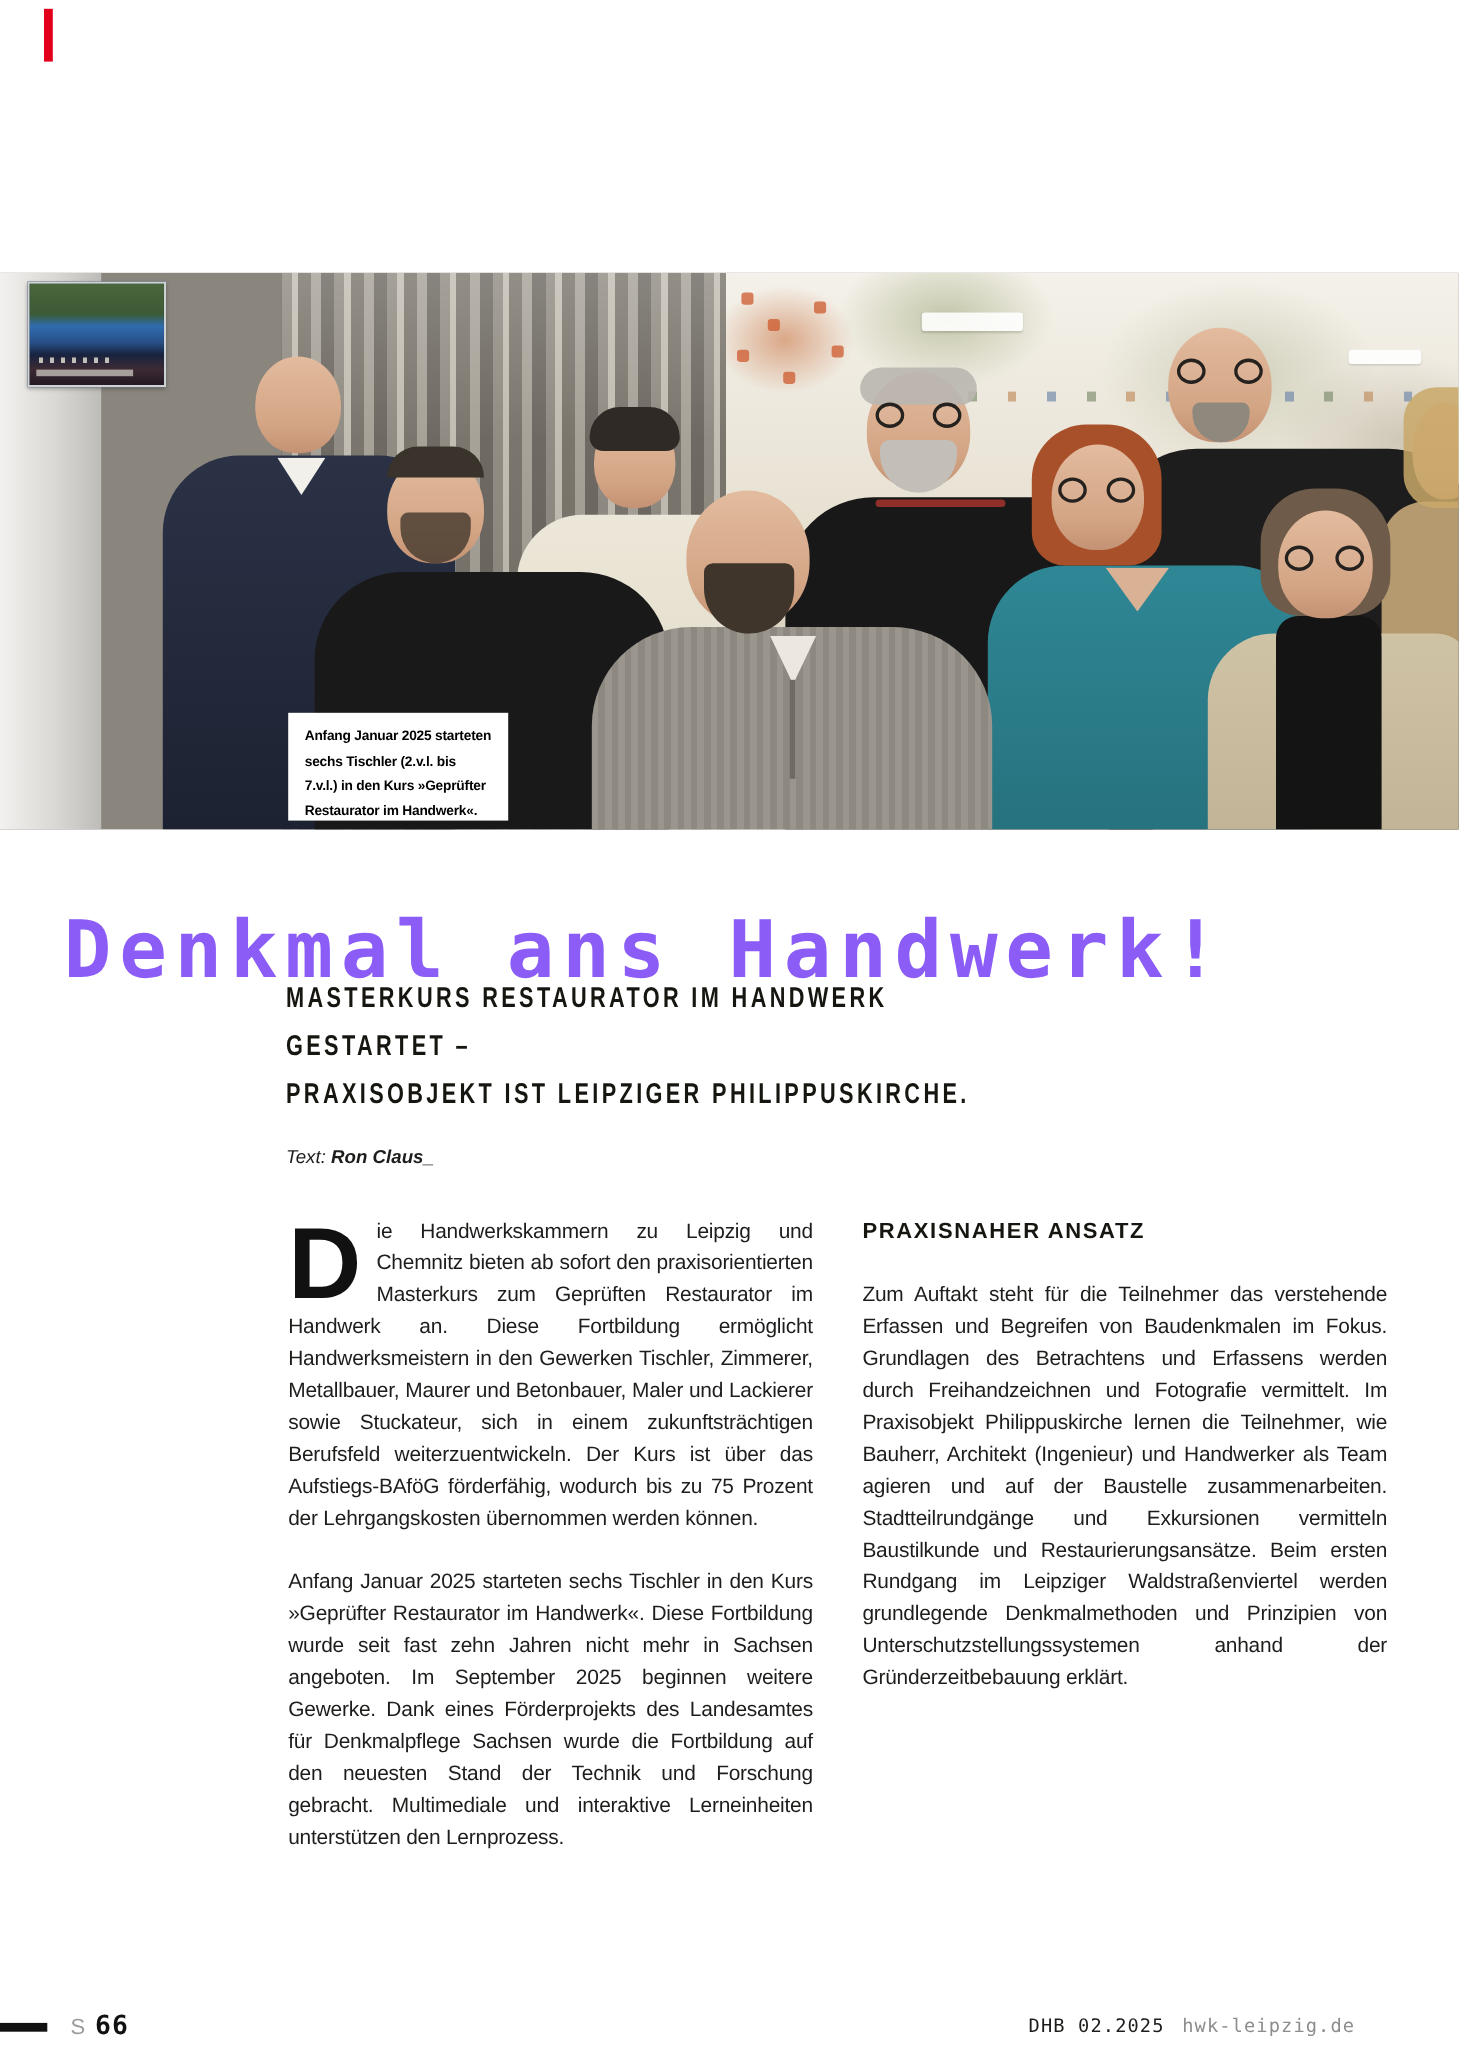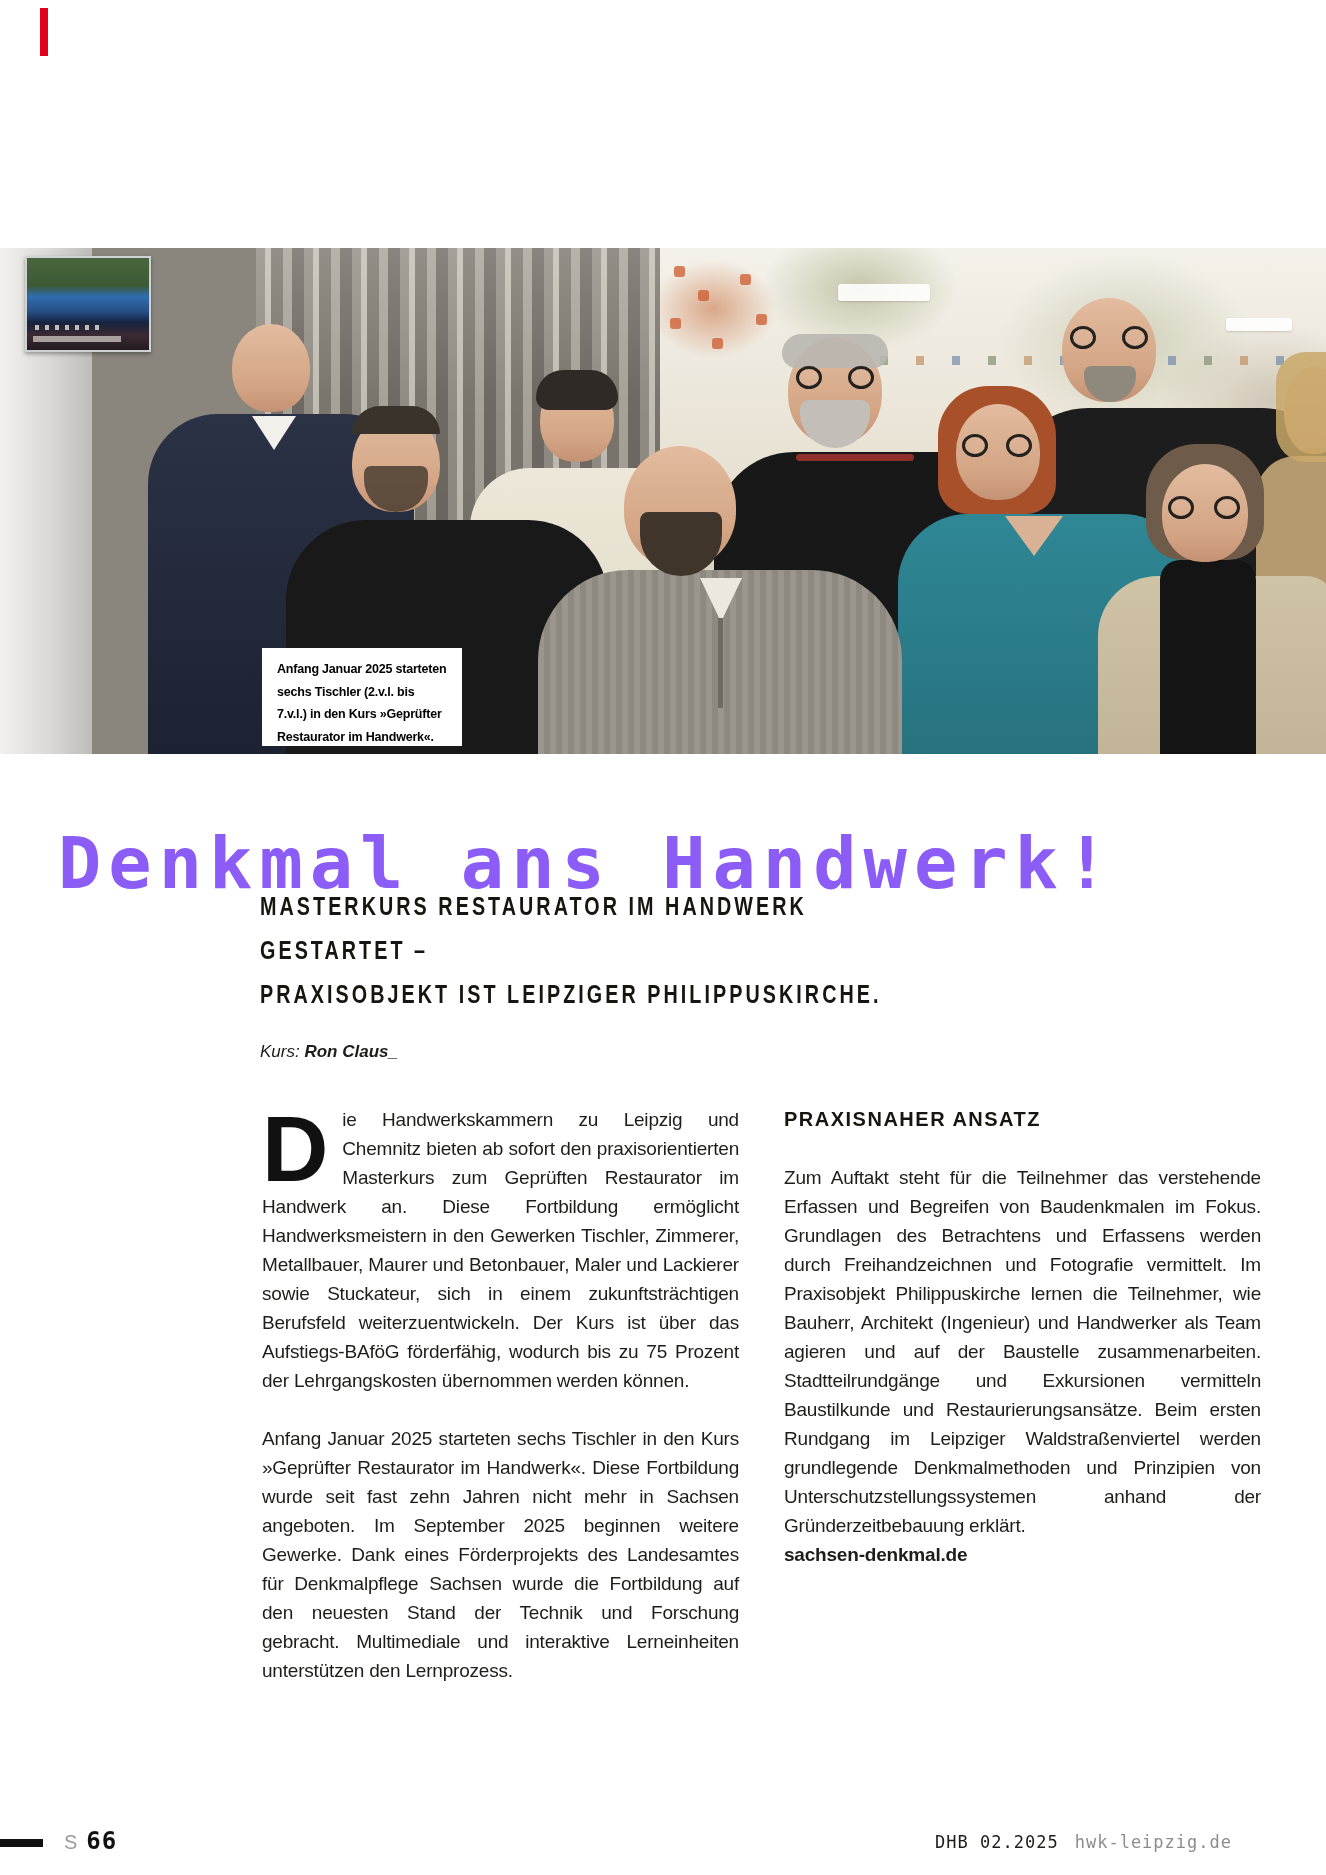--- a/index.html
+++ b/index.html
@@ -184,31 +184,30 @@
 7.v.l.) in den Kurs »Geprüfter
 Restaurator im Handwerk«.</div>
   </div>
 </div>
 
 <h1 class="headline">Denkmal ans Handwerk!</h1>
 
 <div class="subhead">MASTERKURS RESTAURATOR IM HANDWERK GESTARTET –
 PRAXISOBJEKT IST LEIPZIGER PHILIPPUSKIRCHE.</div>
 
-<div class="byline"><span>Kurs: </span><span class="author">Ron Claus_</span></div>
+<div class="byline"><span>Text: </span><span class="author">Ron Claus_</span></div>
 
 <div class="col col-left">
   <p><span class="dropcap">D</span><span>ie Handwerkskammern zu Leipzig und Chemnitz bieten ab sofort den praxisorientierten Masterkurs zum Geprüften Restaurator im Handwerk an. Diese Fortbildung ermöglicht Handwerksmeistern in den Gewerken Tischler, Zimmerer, Metallbauer, Maurer und Betonbauer, Maler und Lackierer sowie Stuckateur, sich in einem zukunftsträchtigen Berufsfeld weiterzuentwickeln. Der Kurs ist über das Aufstiegs-BAföG förderfähig, wodurch bis zu 75 Prozent der Lehrgangskosten übernommen werden können.</span></p>
   <p class="tight">Anfang Januar 2025 starteten sechs Tischler in den Kurs »Geprüfter Restaurator im Handwerk«. Diese Fortbildung wurde seit fast zehn Jahren nicht mehr in Sachsen angeboten. Im September 2025 beginnen weitere Gewerke. Dank eines Förderprojekts des Landesamtes für Denkmalpflege Sachsen wurde die Fortbildung auf den neuesten Stand der Technik und Forschung gebracht. Multimediale und interaktive Lerneinheiten unterstützen den Lernprozess.</p>
 </div>
 
 <div class="col col-right">
   <p class="subhead2">PRAXISNAHER ANSATZ</p>
   <p class="tight">Zum Auftakt steht für die Teilnehmer das verstehende Erfassen und Begreifen von Baudenkmalen im Fokus. Grundlagen des Betrachtens und Erfassens werden durch Freihandzeichnen und Fotografie vermittelt. Im Praxisobjekt Philippuskirche lernen die Teilnehmer, wie Bauherr, Architekt (Ingenieur) und Handwerker als Team agieren und auf der Baustelle zusammenarbeiten. Stadtteilrundgänge und Exkursionen vermitteln Baustilkunde und Restaurierungsansätze. Beim ersten Rundgang im Leipziger Waldstraßenviertel werden grundlegende Denkmalmethoden und Prinzipien von Unterschutzstellungssystemen anhand der Gründerzeitbebauung erklärt.</p>
-  <p class="link-line tight">sachsen-denkmal.de</p>
 </div>
 
 <div class="footer-bar"></div>
 <div class="footer-left">
   <span class="footer-s">S</span>
   <span class="footer-num">66</span>
 </div>
 <div class="footer-right">
   <span class="footer-issue">DHB 02.2025</span>
   <span class="footer-site">hwk-leipzig.de</span>

